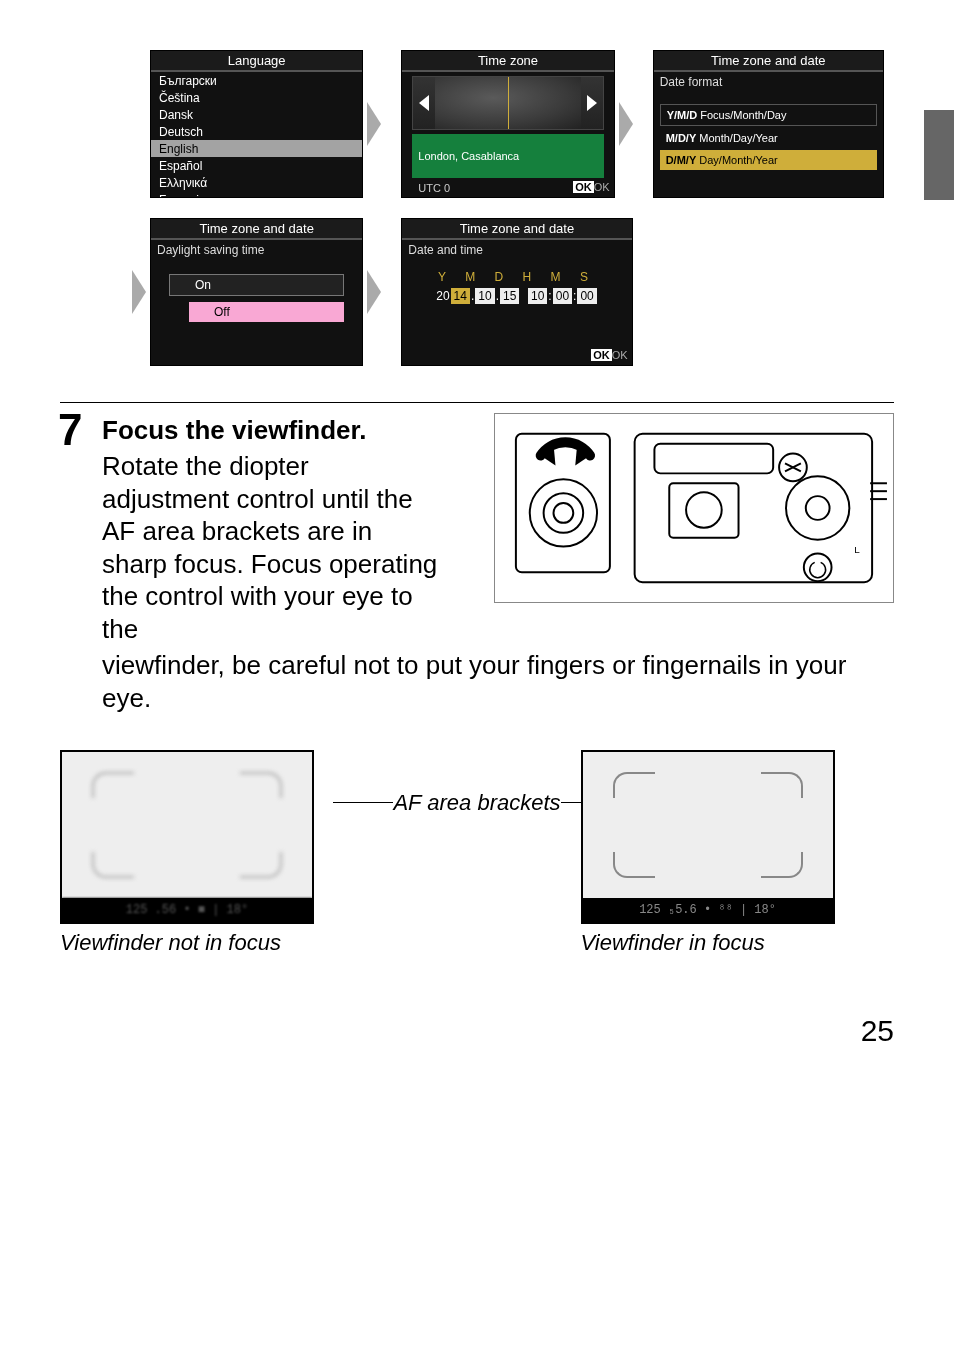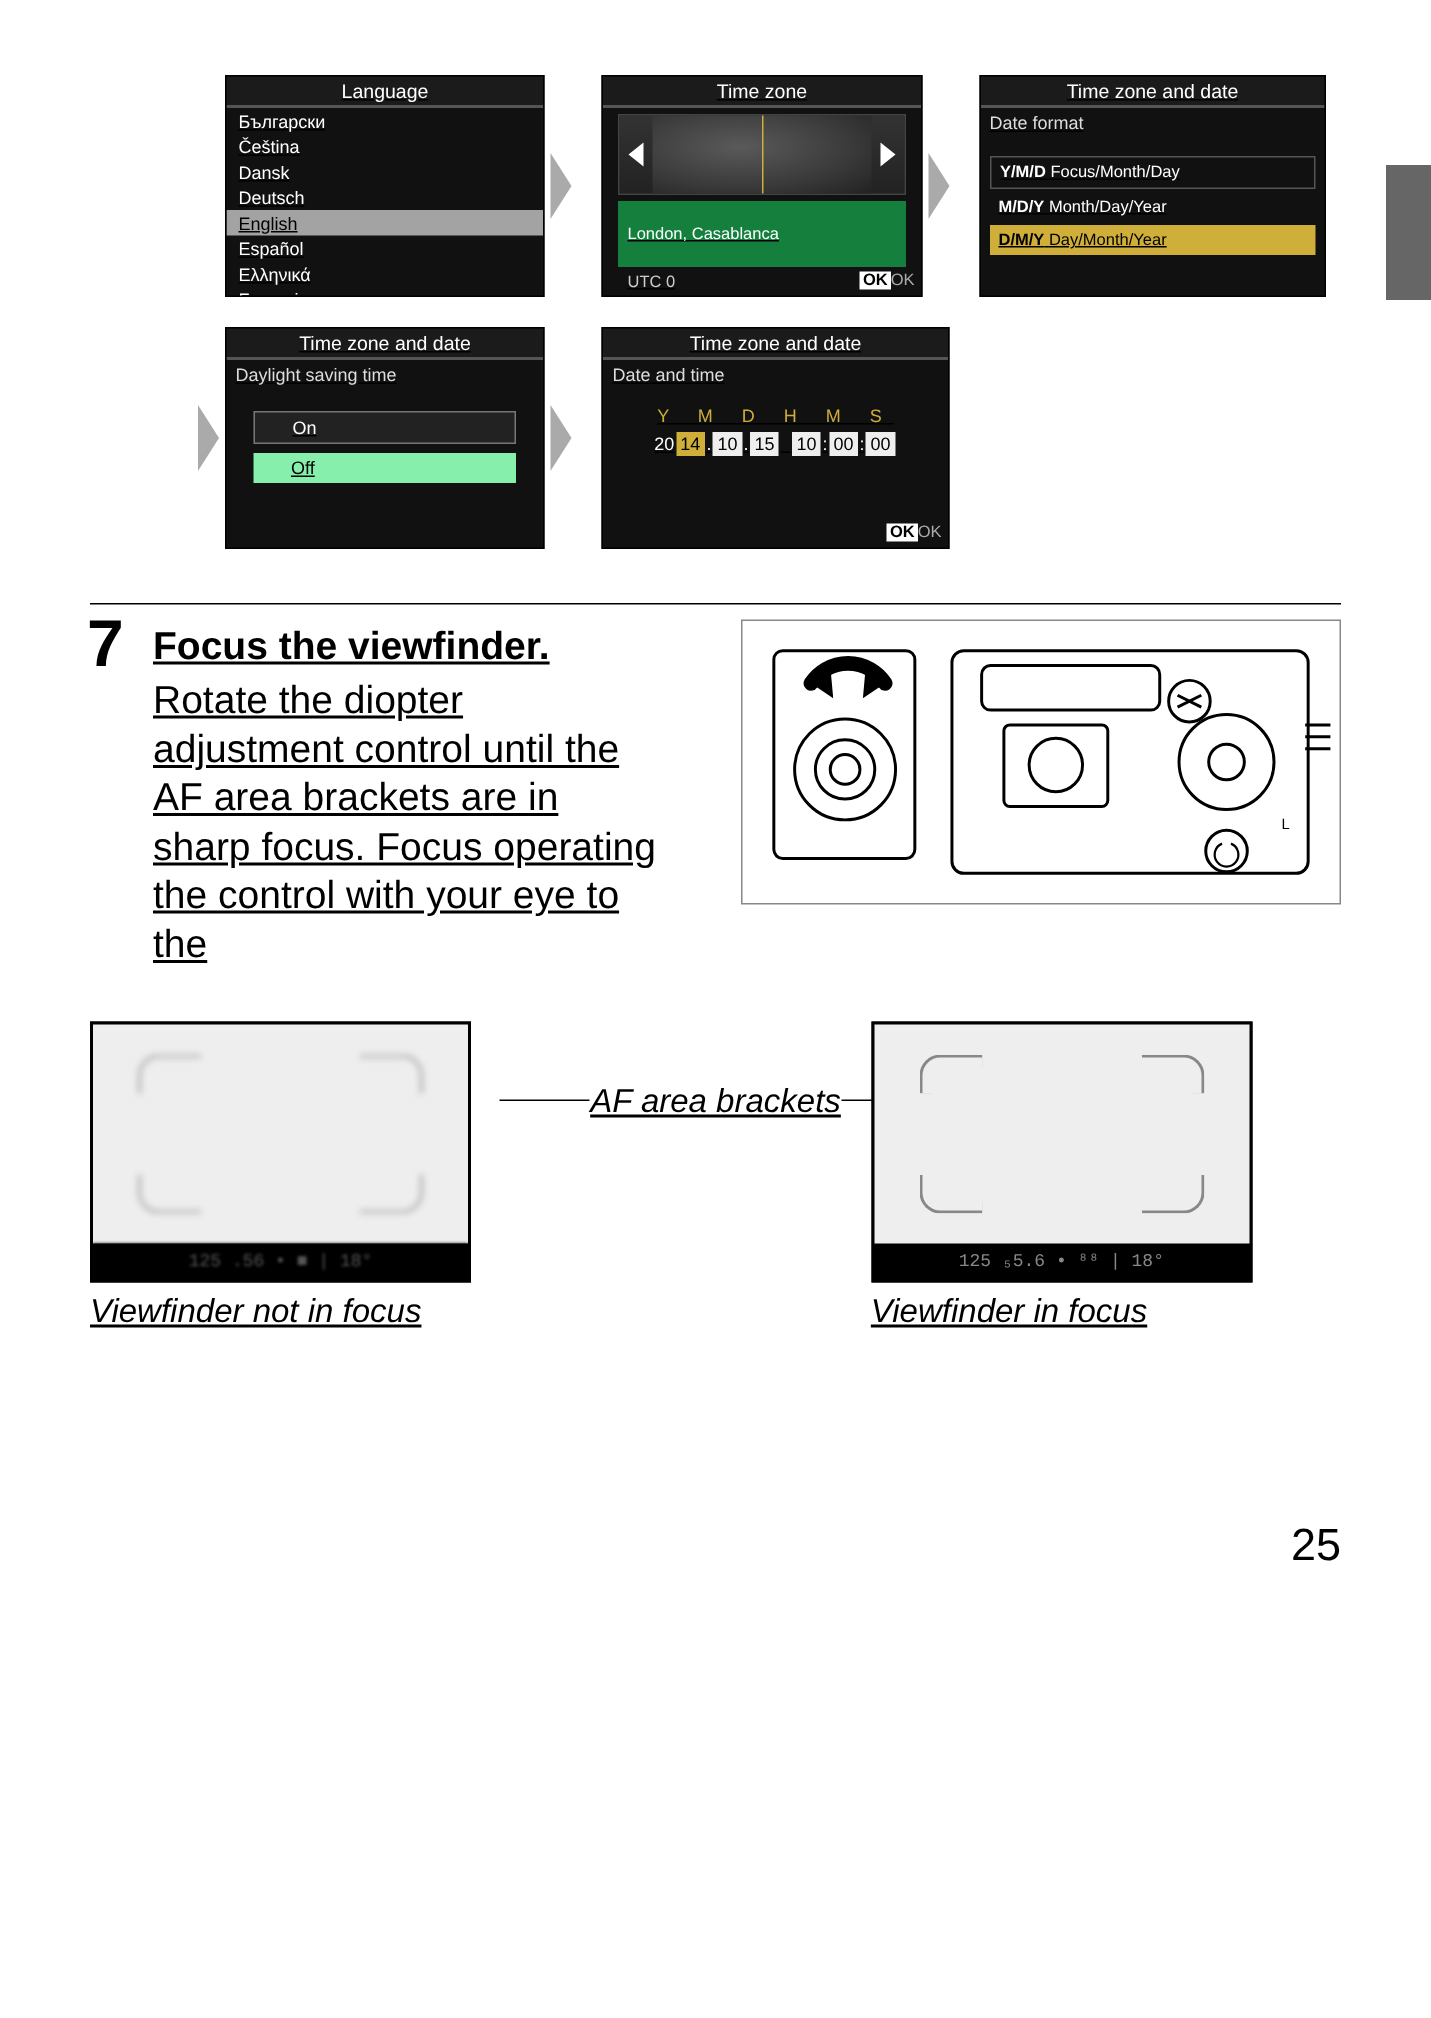--- a/index.html
+++ b/index.html
@@ -9,21 +9,20 @@
     background: #fff;
     color: #000;
     width: 954px;
   }
   .page {
     position: relative;
     width: 954px;
     height: 1098px;
     padding: 50px 60px 0 60px;
     box-sizing: border-box;
-    text-decoration: underline;
   }
   
   .menus {
     display: grid;
     grid-template-columns: repeat(3, 1fr);
     grid-template-rows: auto auto;
     column-gap: 20px;
     row-gap: 20px;
     margin-left: 90px;
     margin-right: 10px;
@@ -130,21 +129,21 @@
   
   .dst-block {
     margin: 14px 18px 0;
   }
   .dst-row {
     margin: 6px 0;
     padding: 3px 25px;
     font-size: 12px;
   }
   .dst-row.on { border:1px solid #777; background:#222; }
-  .dst-row.off { background:#86efac; color:#000; }
+  .dst-row.off { background:#f9a8d4; color:#000;margin-left:20px; }
   
   .dt-labels {
     text-align:center;
     font-size:12px;
     color:#cfae3a;
     letter-spacing: 8px;
     margin-top:10px;
   }
   .dt-vals {
     text-align:center;
@@ -380,20 +379,21 @@
     </div>
 
     <div></div>
   </div>
 
   <div class="step">
     <div class="step-num">7</div>
     <div class="step-body">
       <div class="step-head">Focus the viewfinder.</div>
       <div class="step-text">Rotate the diopter adjustment control until the AF area brackets are in sharp focus. Focus operating the control with your eye to the</div>
+      <div class="step-text-full">viewfinder, be careful not to put your fingers or fingernails in your eye.</div>
     </div>
 
     <div class="camera-diagram">
       <svg viewBox="0 0 400 190" width="100%" height="100%">
 
         <rect x="20" y="20" width="95" height="140" rx="6" fill="none" stroke="#000" stroke-width="2"></rect>
         <circle cx="68" cy="100" r="34" fill="none" stroke="#000" stroke-width="2"></circle>
         <circle cx="68" cy="100" r="20" fill="none" stroke="#000" stroke-width="2"></circle>
         <circle cx="68" cy="100" r="10" fill="none" stroke="#000" stroke-width="2"></circle>
 

